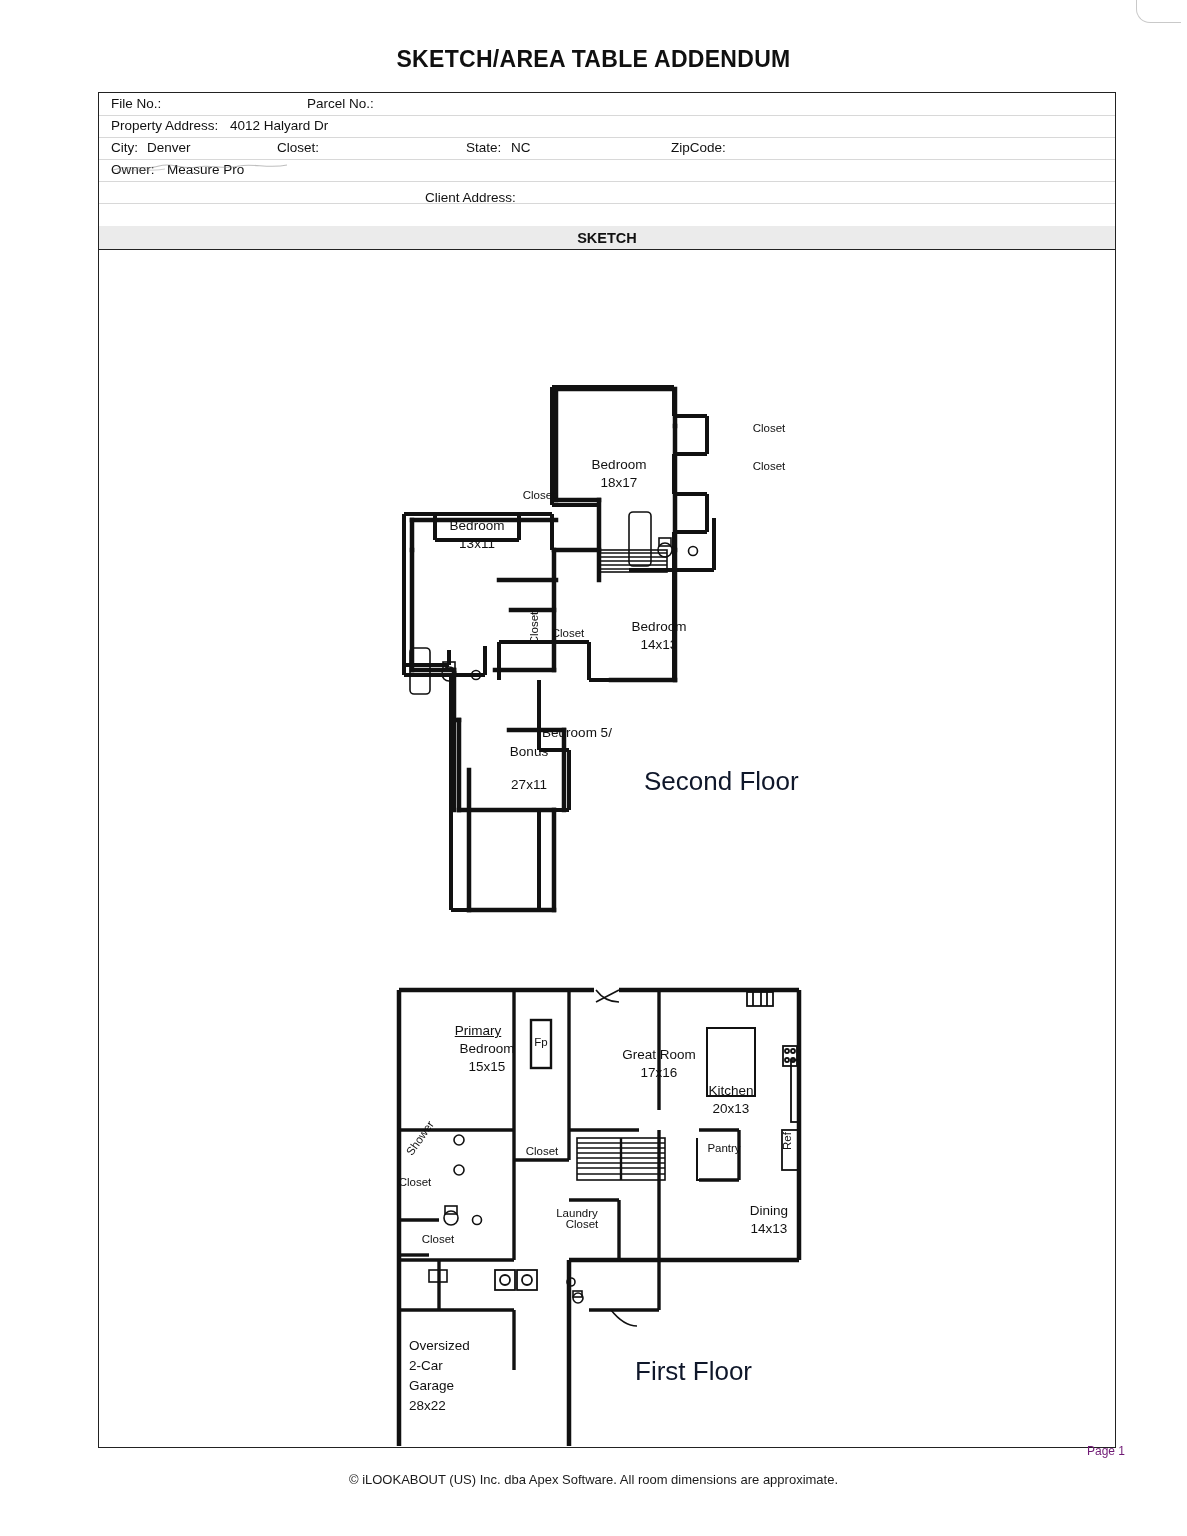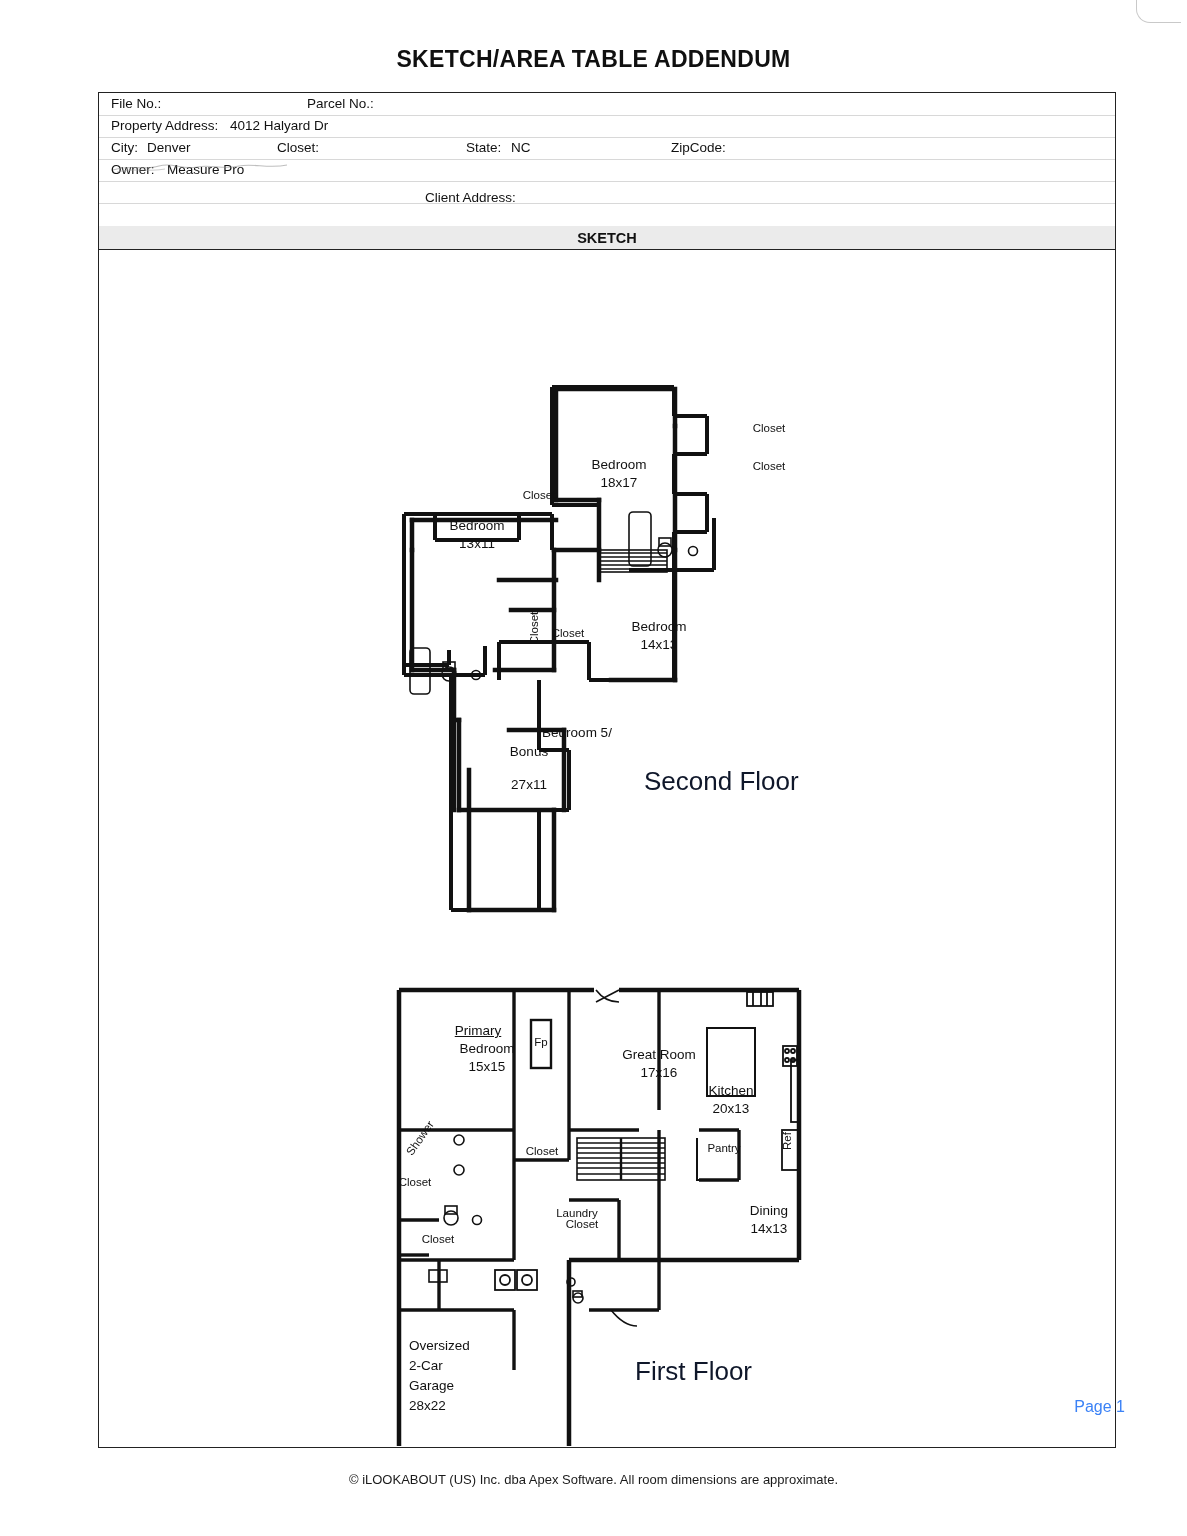--- a/index.html
+++ b/index.html
@@ -147,24 +147,24 @@
     position: absolute;
     top: 1472px;
     left: 0;
     width: 1187px;
     text-align: center;
     font-size: 13px;
     color: #1a1a1a;
   }
   .page-num {
     position: absolute;
-    top: 1398px;
+    top: 1444px;
     right: 62px;
-    font-size: 16px;
-    color: #3b82f6;
+    font-size: 12px;
+    color: #701a75;
   }
 
   svg.plan {
     position: absolute;
     left: 0; top: 0;
     width: 1018px;
     height: 1196px;
   }
 </style>
 </head>

